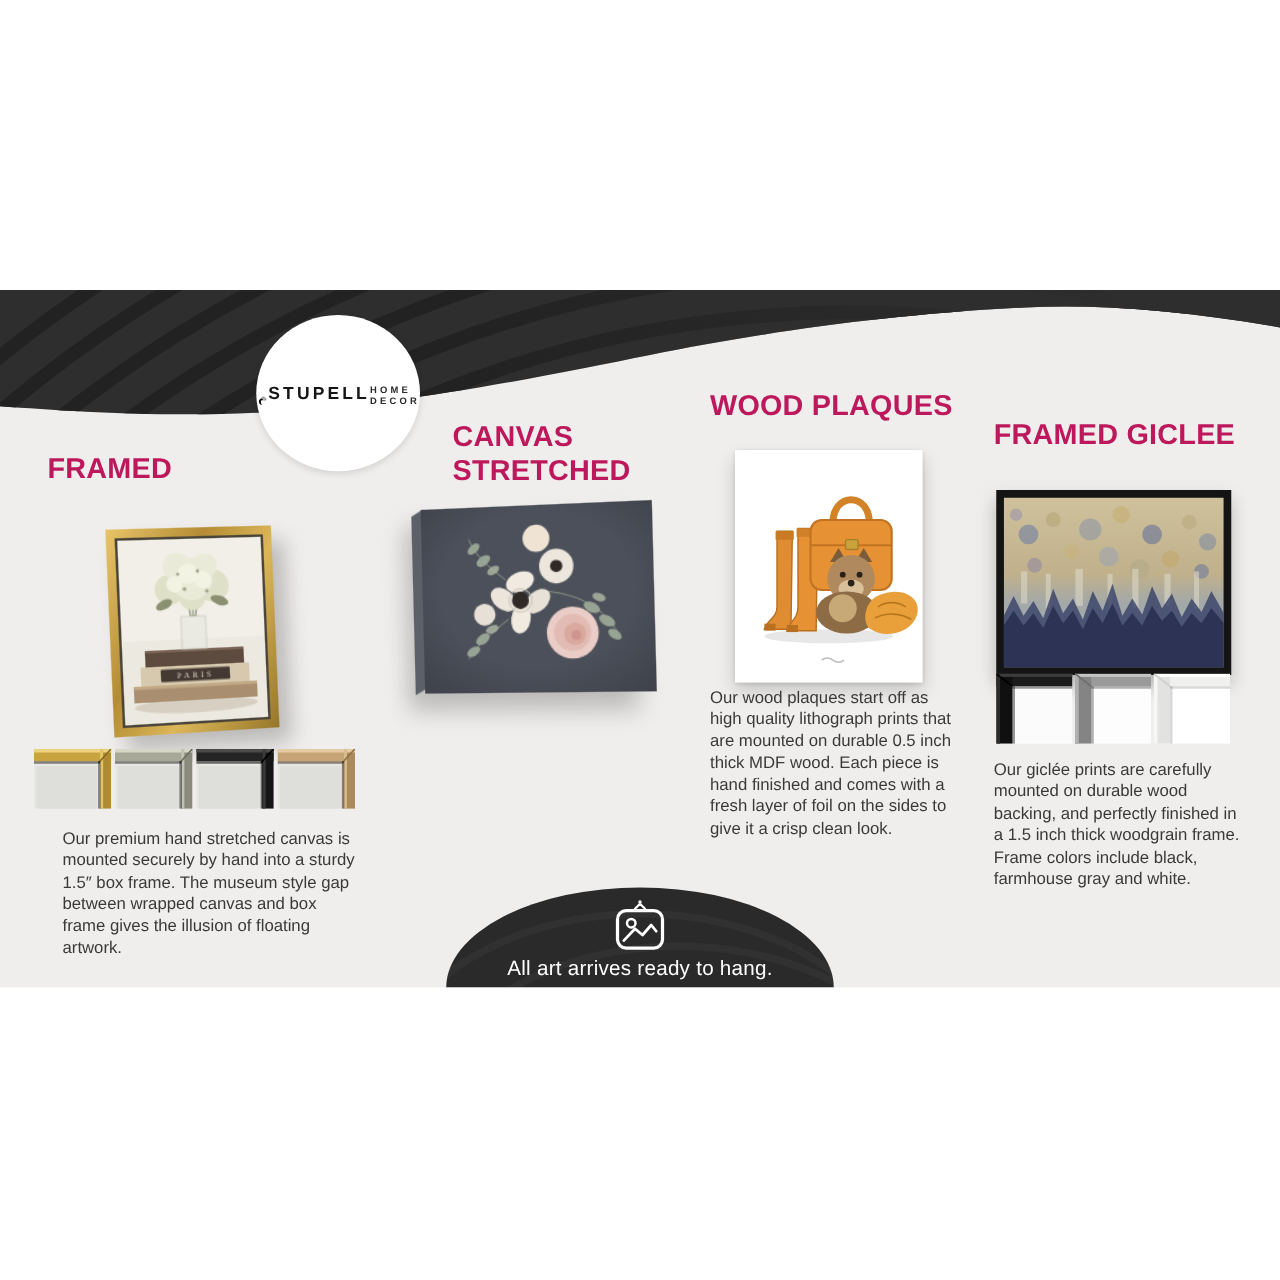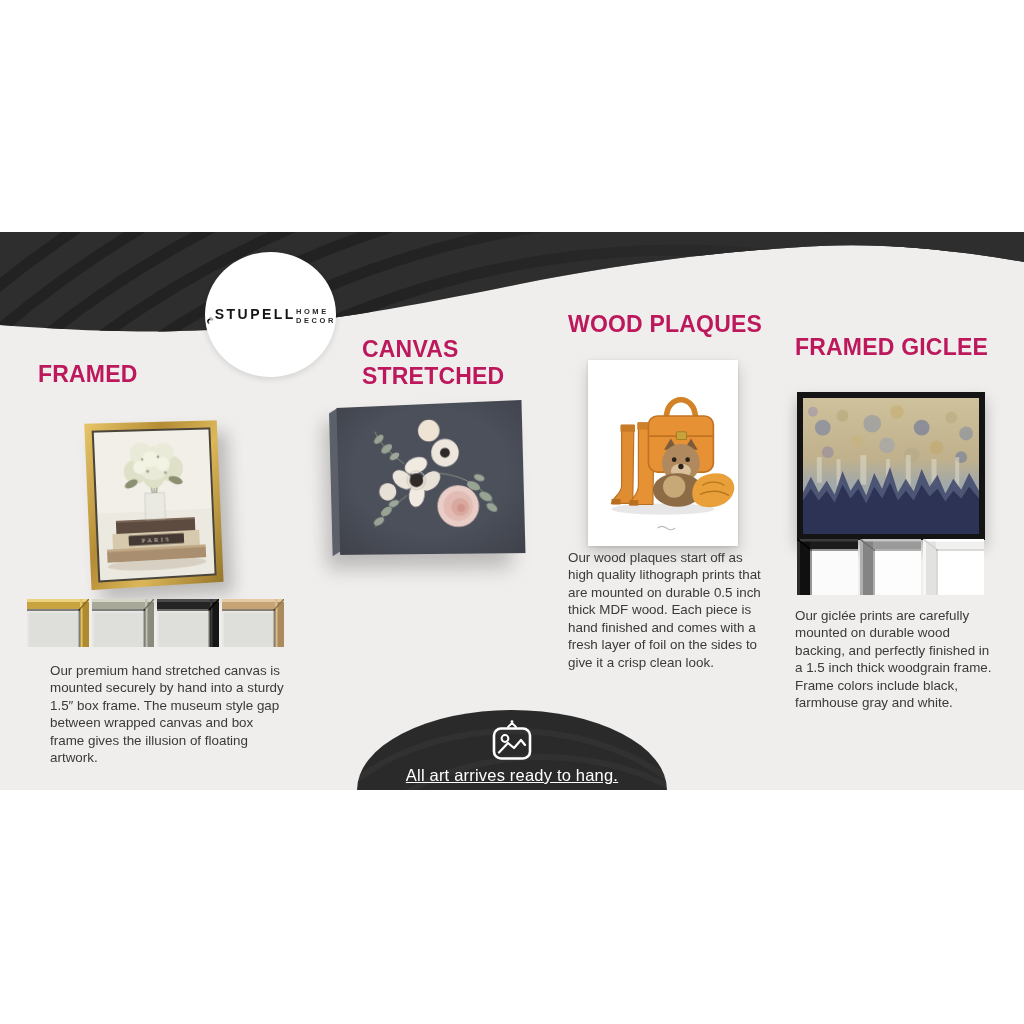--- a/index.html
+++ b/index.html
@@ -35,21 +35,21 @@
   .plaque{position:absolute;left:588px;top:128px;width:150px;height:186px;background:#ffffff;box-shadow:0 7px 14px rgba(0,0,0,.18),0 1px 3px rgba(0,0,0,.12);}
   .plaque svg{display:block;}
   
   .frame4{position:absolute;left:797px;top:160px;width:188px;height:148px;background:#141414;padding:6px;box-sizing:border-box;box-shadow:0 8px 14px rgba(0,0,0,.25);}
   .frame4 svg{display:block;width:100%;height:100%;}
   
   .dome{position:absolute;left:357px;top:478px;width:310px;height:80px;background:#2b2a2b;border-radius:155px 155px 0 0/80px 80px 0 0;display:flex;flex-direction:column;align-items:center;overflow:hidden;}
   .dome .stripe{position:absolute;border:6px solid rgba(255,255,255,.035);border-radius:50%;width:420px;height:300px;left:-60px;top:18px;}
   .dome .stripe.s2{top:44px;left:-30px;}
   .dome-icon{margin-top:9px;}
-  .dome-text{color:#ffffff;font-size:16.5px;margin-top:3px;letter-spacing:.2px;text-decoration:underline;}
+  .dome-text{color:#ffffff;font-size:16.5px;margin-top:3px;letter-spacing:.2px;}
 </style>
 </head>
 <body>
 
 <div class="page">
   <div class="hero">
 
     <svg class="wave-svg" width="1024" height="125" viewBox="0 0 1024 125">
       <defs>
         <clipPath id="waveClip">

